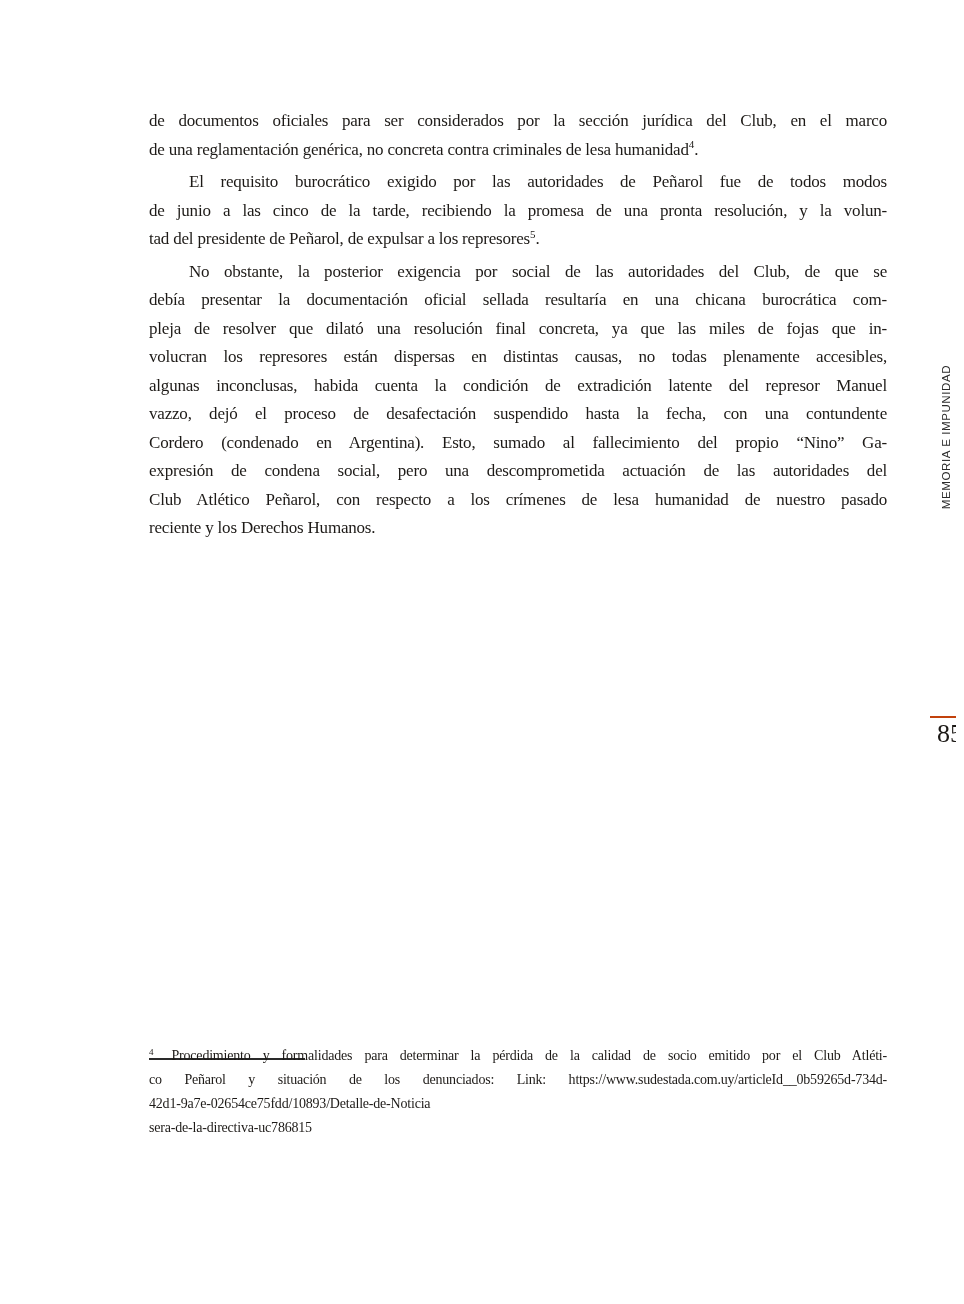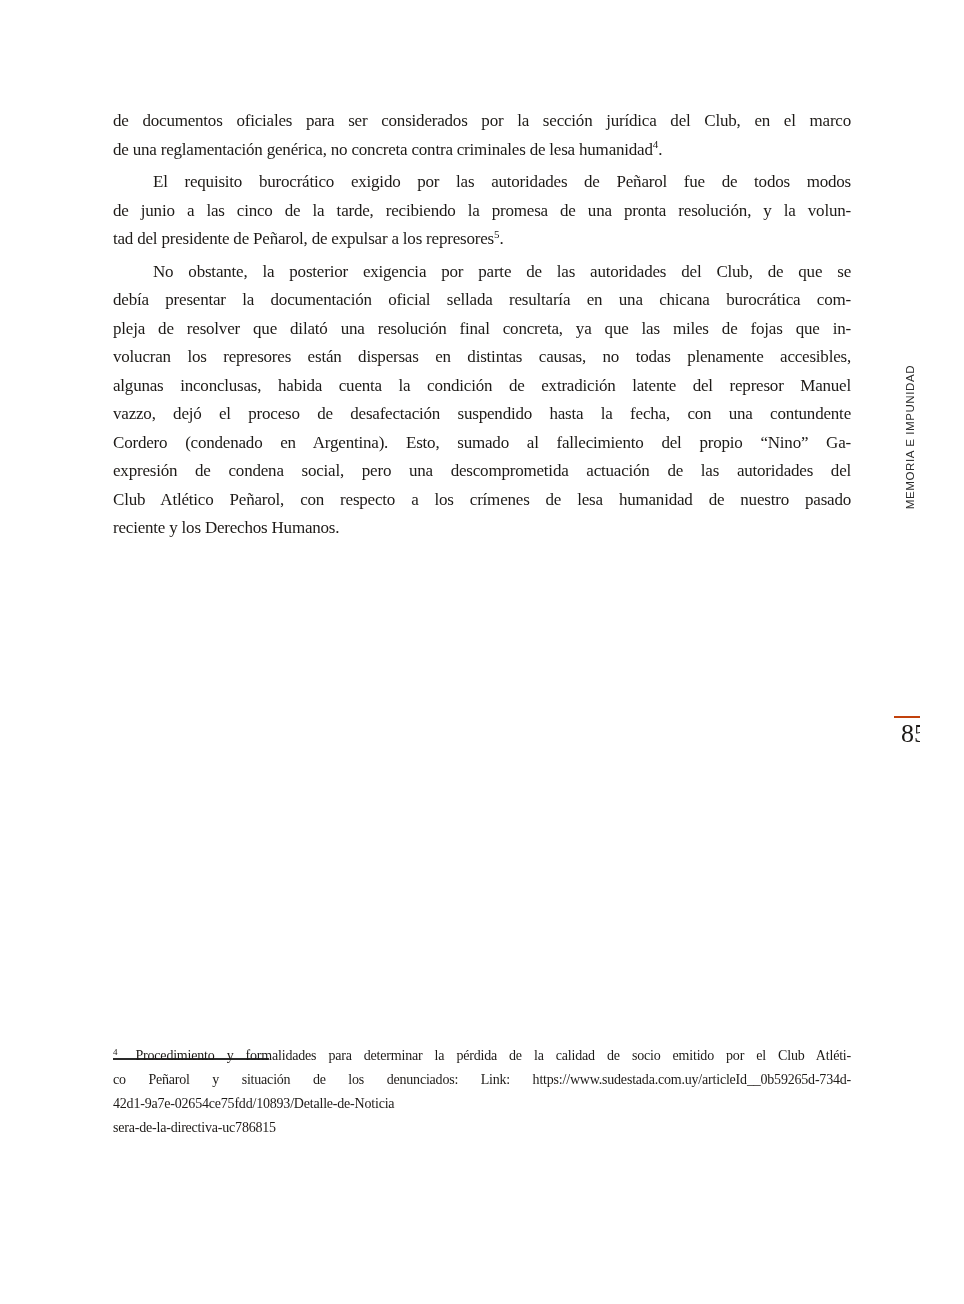--- a/index.html
+++ b/index.html
@@ -8,20 +8,21 @@
     background: #ffffff;
   }
   .page {
     position: relative;
     width: 920px;
     height: 1304px;
     background: #ffffff;
     overflow: hidden;
     font-family: "Liberation Serif", "DejaVu Serif", serif;
     color: #1d1a17;
+    margin-left: 36px;
   }
 
   
   .body-text {
     position: absolute;
     left: 113px;
     top: 107px;
     width: 738px;
   }
   .para { margin: 0 0 4px 0; }
@@ -119,21 +120,21 @@
       <div class="bl end"><span>de una reglamentación genérica, no concreta contra criminales de lesa humanidad</span><span class="ref">4</span><span>.</span></div>
     </div>
 
     <div class="para">
       <div class="bl j ind">El requisito burocrático exigido por las autoridades de Peñarol fue de todos modos</div>
       <div class="bl j">de junio a las cinco de la tarde, recibiendo la promesa de una pronta resolución, y la volun-</div>
       <div class="bl end"><span>tad del presidente de Peñarol, de expulsar a los represores</span><span class="ref">5</span><span>.</span></div>
     </div>
 
     <div class="para">
-      <div class="bl j ind">No obstante, la posterior exigencia por parte de las autoridades del Club, de que se</div>
+      <div class="bl j ind">No obstante, la posterior exigencia por social de las autoridades del Club, de que se</div>
       <div class="bl j">debía presentar la documentación oficial sellada resultaría en una chicana burocrática com-</div>
       <div class="bl j">pleja de resolver que dilató una resolución final concreta, ya que las miles de fojas que in-</div>
       <div class="bl j">volucran los represores están dispersas en distintas causas, no todas plenamente accesibles,</div>
       <div class="bl j">algunas inconclusas, habida cuenta la condición de extradición latente del represor Manuel</div>
       <div class="bl j">vazzo, dejó el proceso de desafectación suspendido hasta la fecha, con una contundente</div>
       <div class="bl j">Cordero (condenado en Argentina). Esto, sumado al fallecimiento del propio “Nino” Ga-</div>
       <div class="bl j">expresión de condena social, pero una descomprometida actuación de las autoridades del</div>
       <div class="bl j">Club Atlético Peñarol, con respecto a los crímenes de lesa humanidad de nuestro pasado</div>
       <div class="bl end">reciente y los Derechos Humanos.</div>
     </div>

